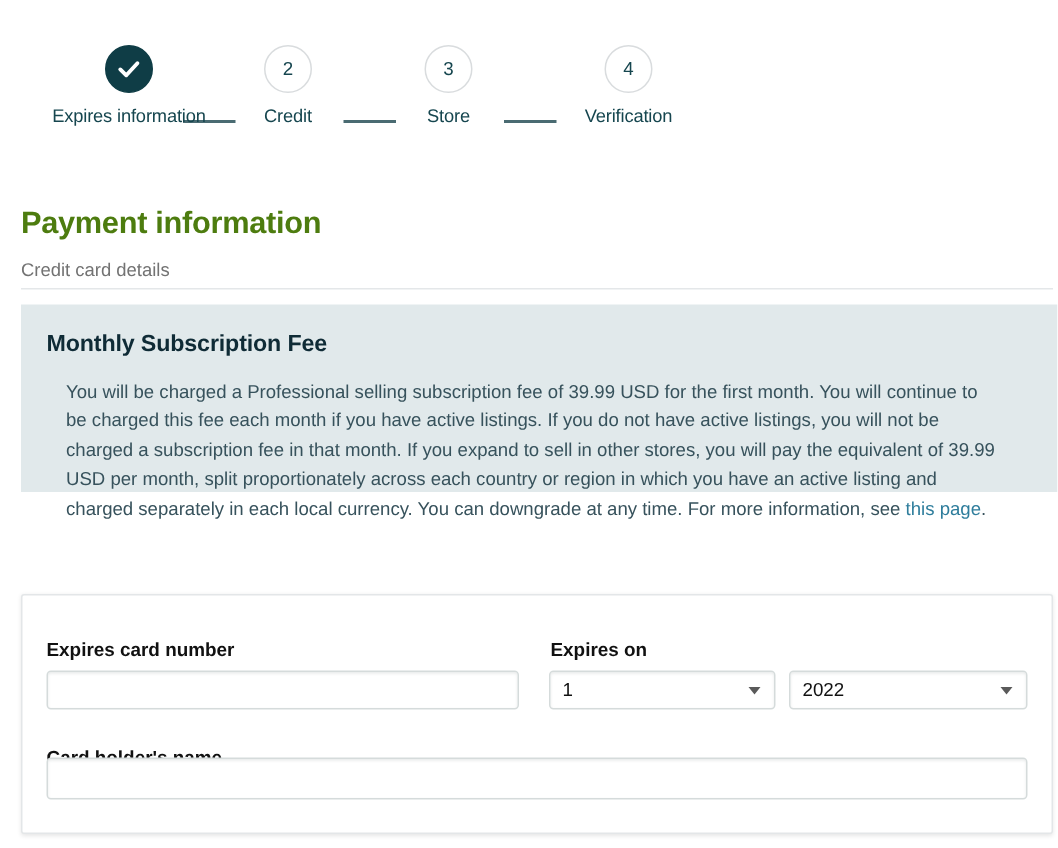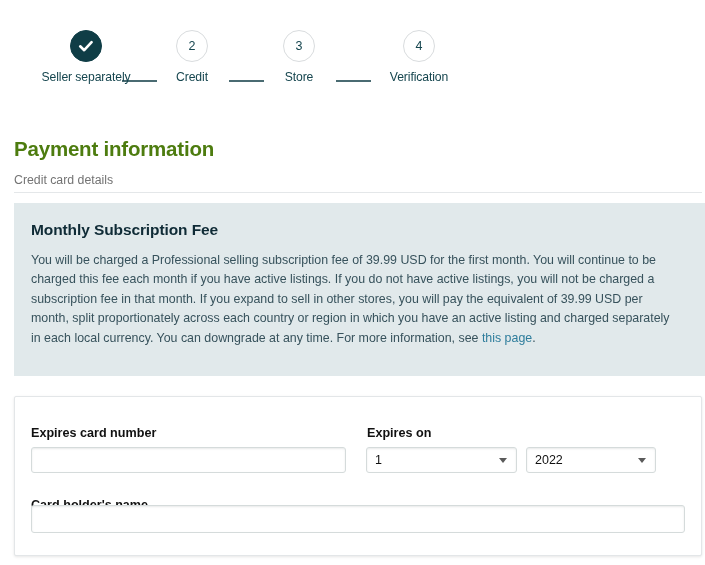--- a/index.html
+++ b/index.html
@@ -102,37 +102,37 @@
     height: 1px;
     background: #e4e7e9;
   }
 
   
   .info-panel {
     position: absolute;
     left: 14px;
     top: 203px;
     width: 691px;
-    height: 173px;
+    height: 125px;
     background: #e1e9eb;
     box-sizing: border-box;
     padding: 18px 26px 0 17px;
   }
   .info-title {
     font-size: 15.5px;
     font-weight: bold;
     color: #0f2b36;
     margin: 0 0 12px 0;
     letter-spacing: -0.1px;
   }
   .info-body {
     font-size: 12.4px;
     line-height: 19.4px;
     color: #37525c;
-    margin: 0;
+    margin: 13px;
     max-width: 655px;
   }
   .info-link {
     color: #2e7d9c;
     text-decoration: none;
     cursor: pointer;
   }
 
   
   .form-card {
@@ -180,21 +180,21 @@
     border: 1px solid #d5dbdb;
     border-radius: 3px;
     background: #ffffff;
     box-shadow: inset 0 1px 2px rgba(213,217,217,.55);
     height: 26px;
     display: flex;
     align-items: center;
     cursor: pointer;
   }
   .sel-month { left: 366px; top: 447px; width: 151px; }
-  .sel-year  { left: 526px; top: 447px; width: 130px; }
+  .sel-year  { left: 526px; top: 447px; width: 159px; }
   .sel-value {
     flex: 1;
     padding-left: 8px;
     font-size: 12.5px;
     color: #111111;
     font-family: "Liberation Sans", sans-serif;
   }
   .caret {
     width: 0; height: 0;
     margin-right: 9px;
@@ -211,21 +211,21 @@
   <div class="connector conn-1"></div>
   <div class="connector conn-2"></div>
   <div class="connector conn-3"></div>
 
   <div class="step step-1">
     <div class="circle done">
       <svg width="20" height="20" viewBox="0 0 20 20">
         <path d="M4.2 10.3 L8.2 14.2 L15.6 6.2" fill="none" stroke="#ffffff" stroke-width="2.6" stroke-linecap="round" stroke-linejoin="round"></path>
       </svg>
     </div>
-    <div class="step-label">Seller separately</div>
+    <div class="step-label">Expires information</div>
   </div>
 
   <div class="step step-2">
     <div class="circle todo">2</div>
     <div class="step-label">Credit</div>
   </div>
 
   <div class="step step-3">
     <div class="circle todo">3</div>
     <div class="step-label">Store</div>

